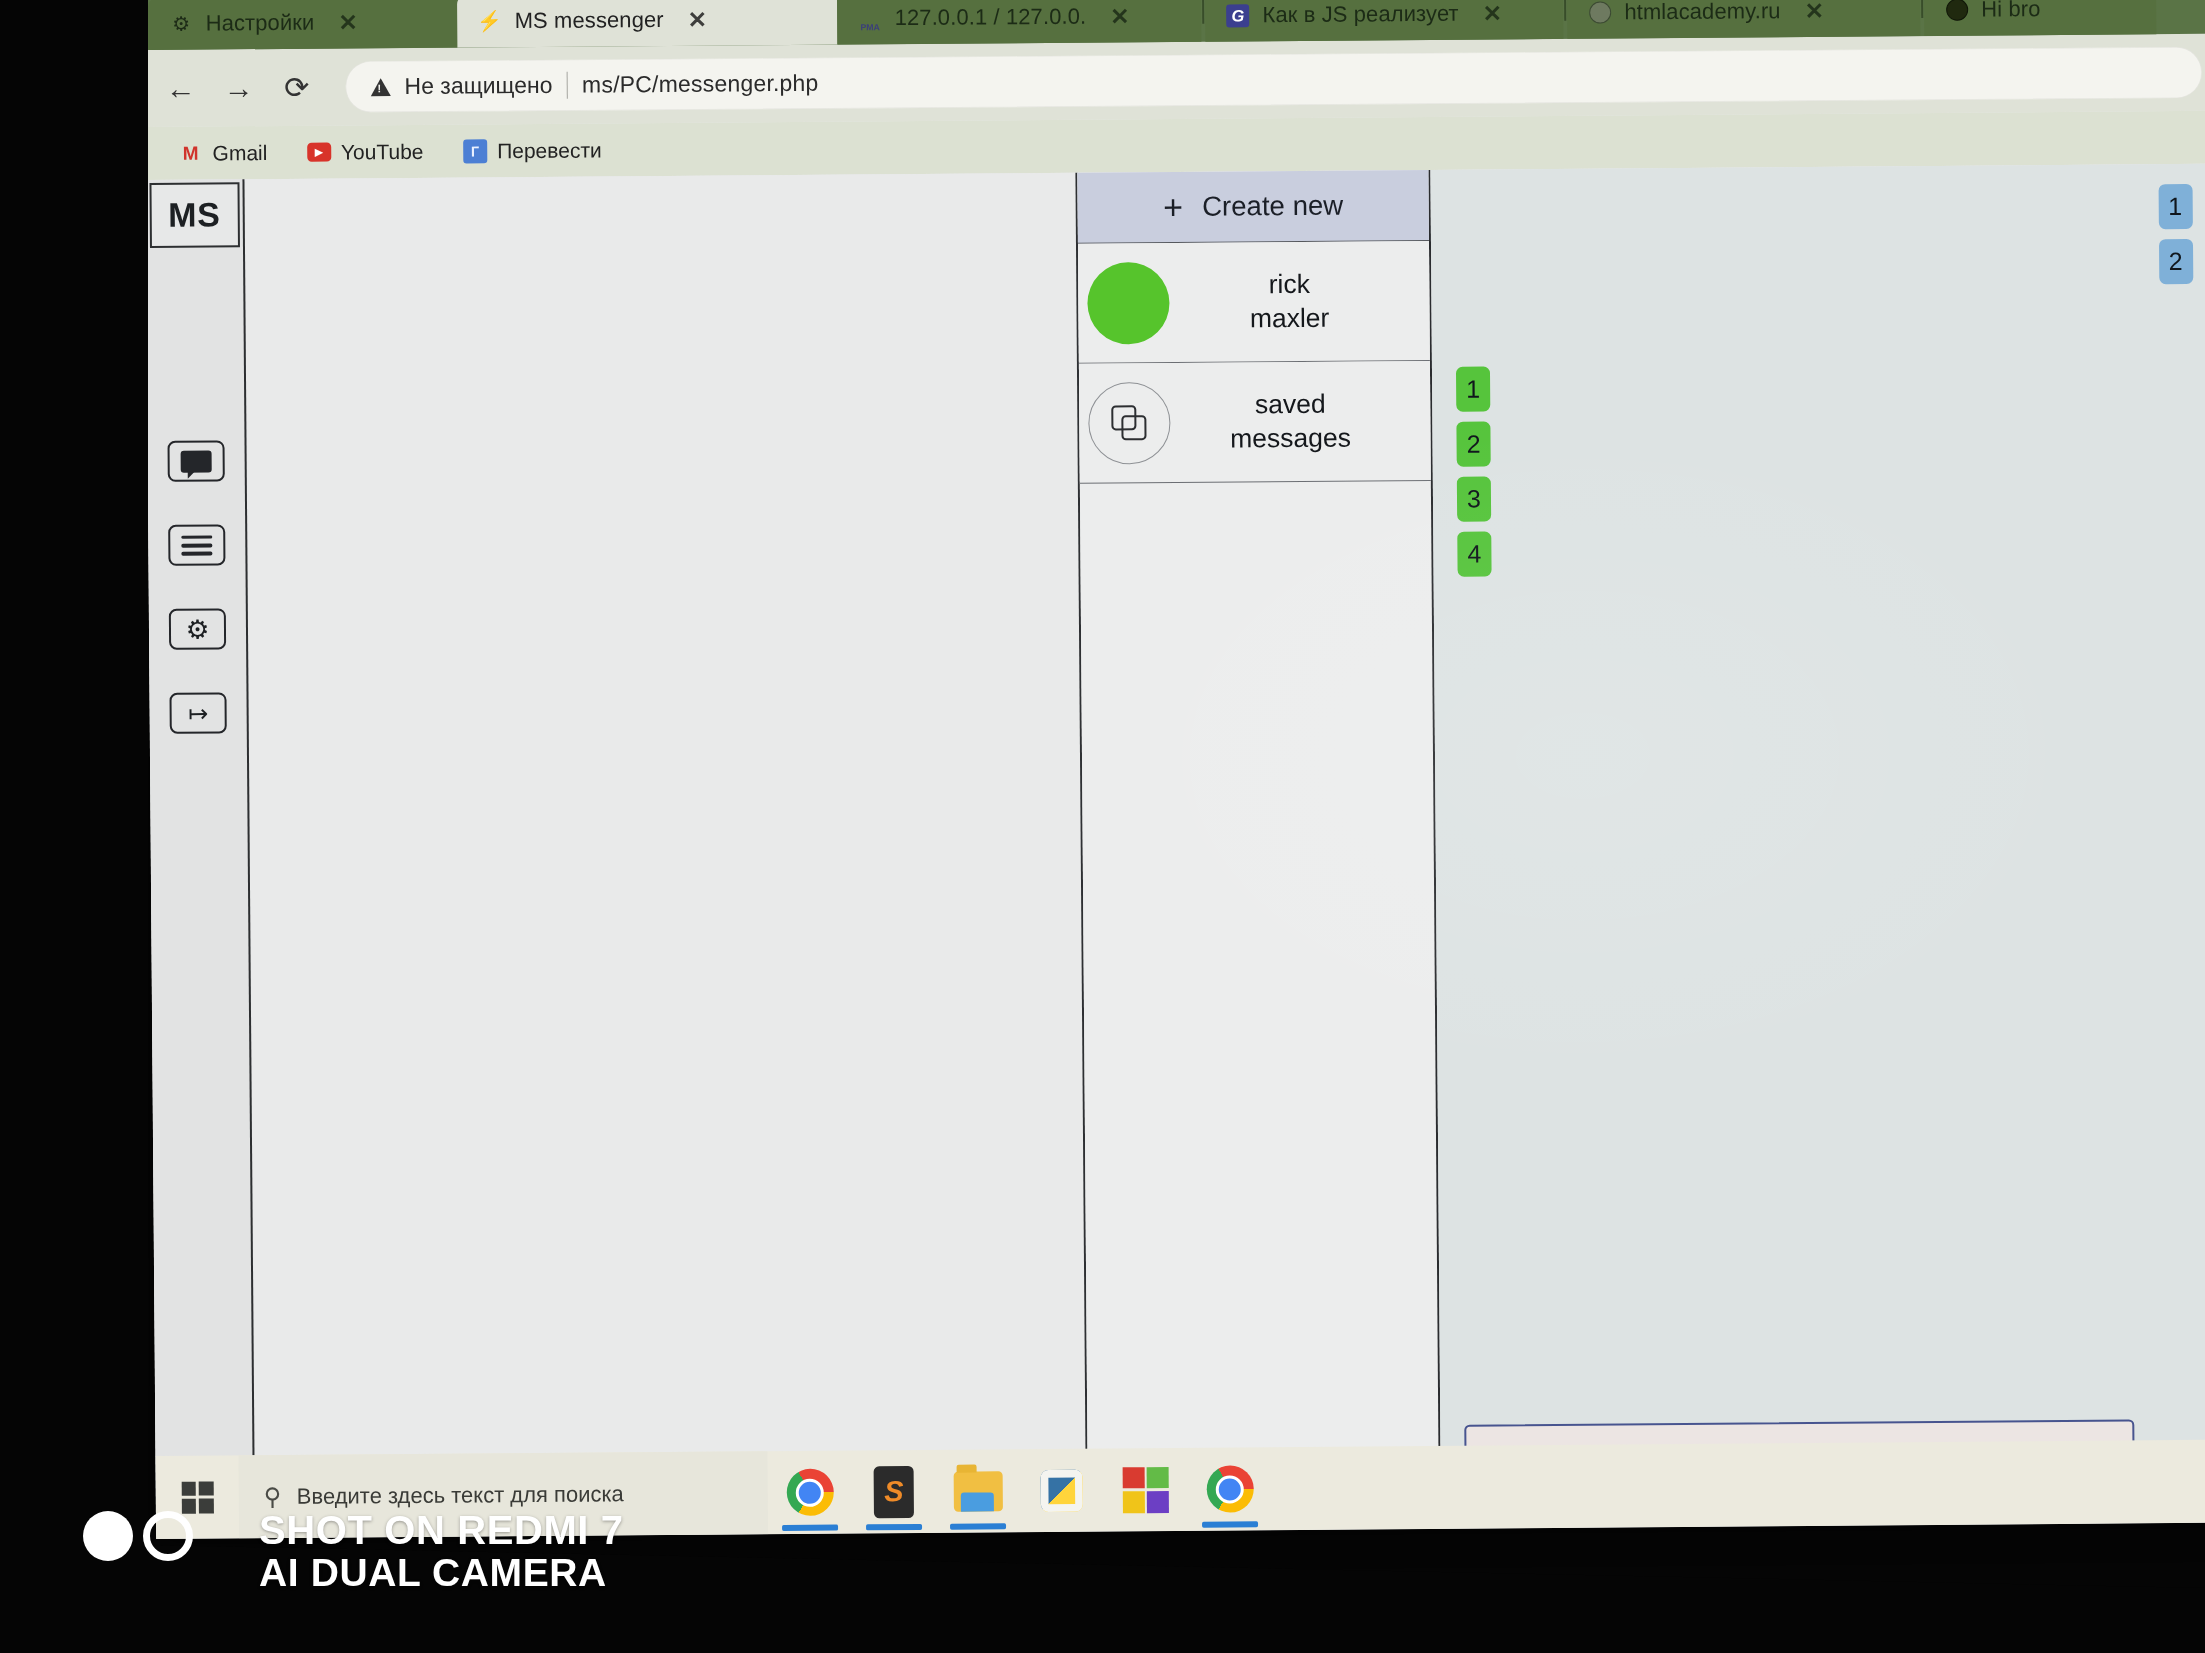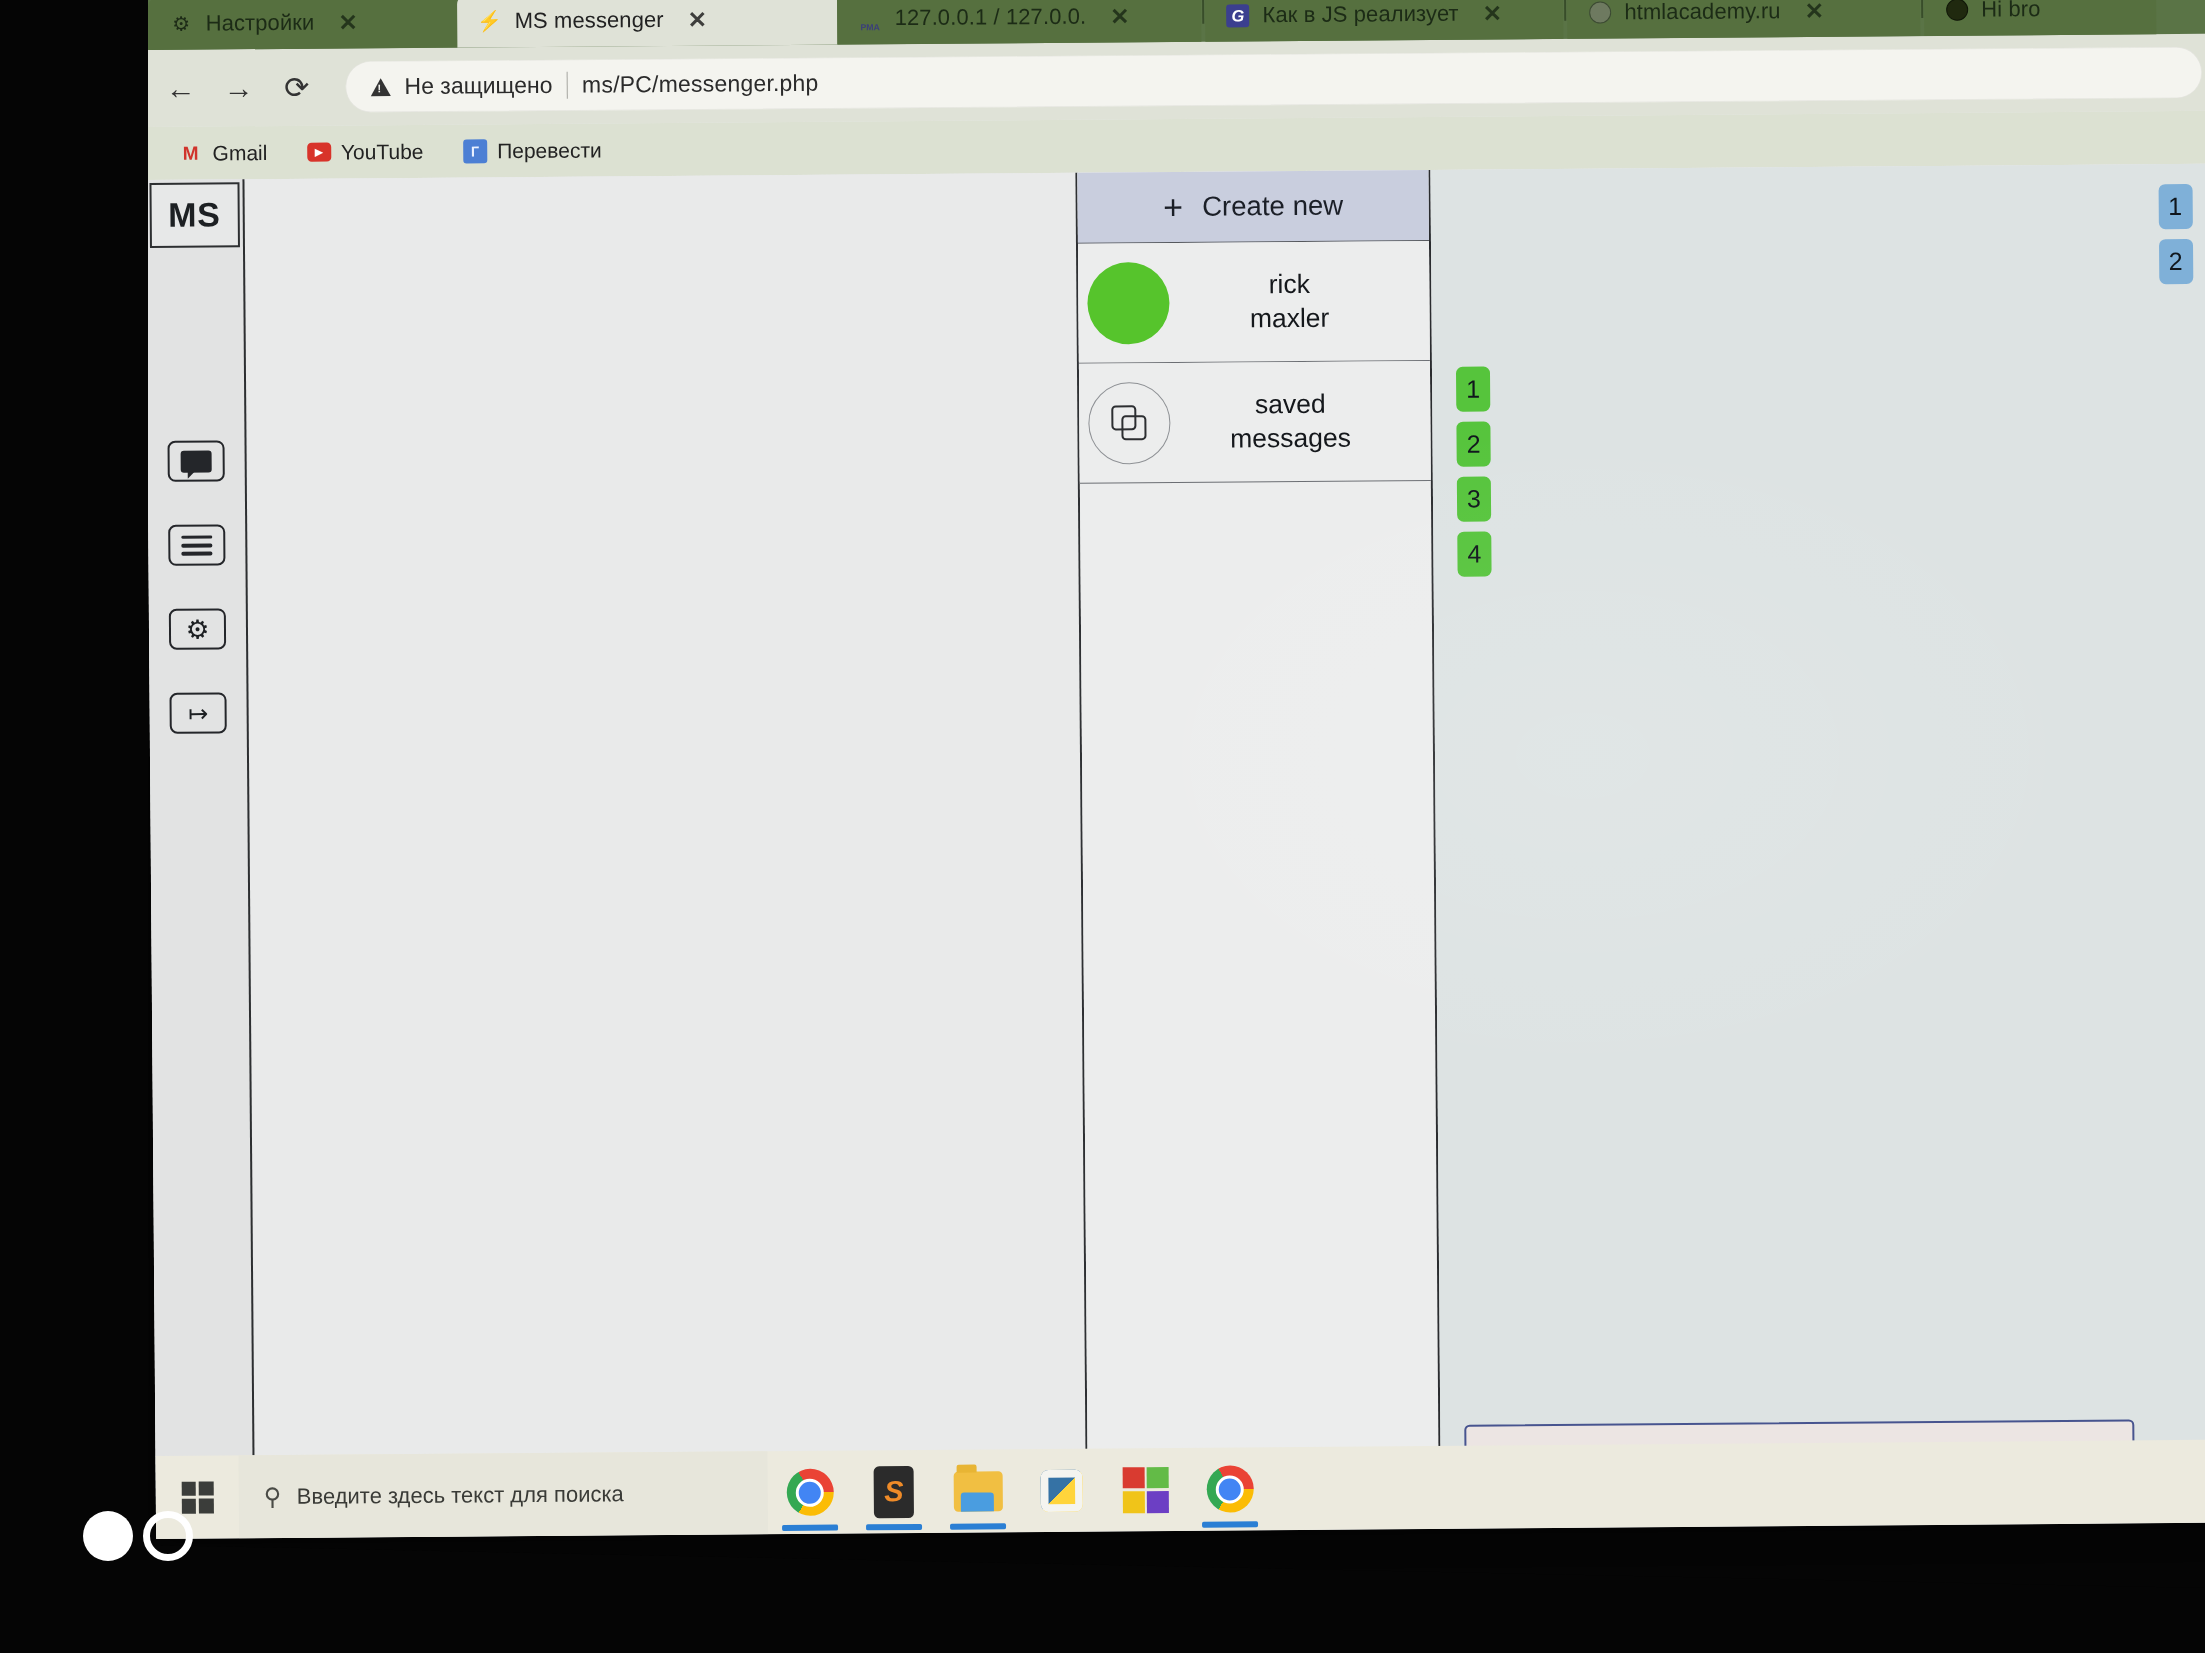--- a/index.html
+++ b/index.html
@@ -737,15 +737,19 @@
     <div class="glare"></div>
   </div>
 
   <div class="frame-left"></div>
   <div class="frame-bottom-skew"></div>
 
   <div class="wm-dots">
     <span class="wm-dot-solid"></span>
     <span class="wm-dot-ring"></span>
   </div>
+  <div class="wm-text">
+    <div class="wm-line1">SHOT ON REDMI 7</div>
+    <div class="wm-line2">AI DUAL CAMERA</div>
+  </div>
 
 </div>
 
 
 </body></html>

